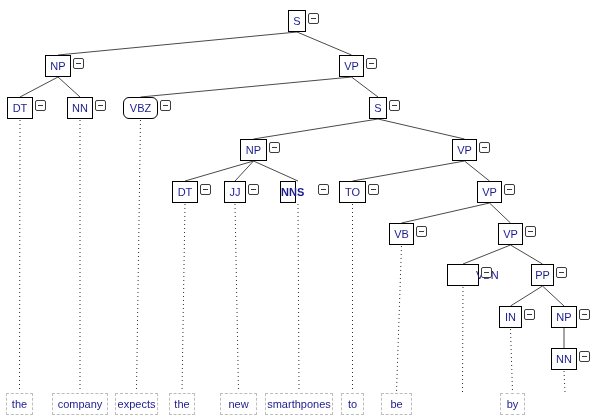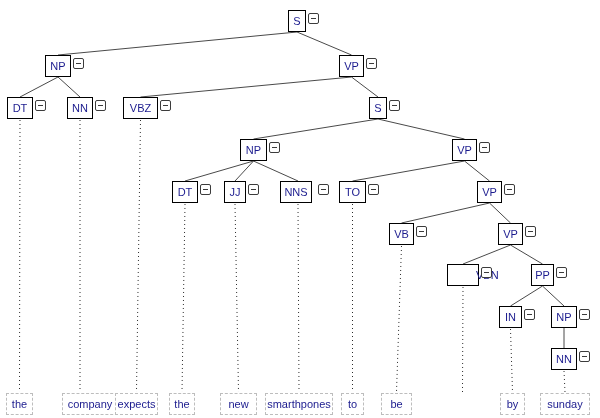--- a/index.html
+++ b/index.html
@@ -104,55 +104,54 @@
 <div class="node" style="left: 288px; top: 10px; width: 18px;">S</div>
     <div class="minus" style="left: 308px; top: 13px;"></div>
     <div class="node" style="left: 45px; top: 55px; width: 26px;">NP</div>
     <div class="minus" style="left: 73px; top: 58px;"></div>
     <div class="node" style="left: 339px; top: 55px; width: 25px;">VP</div>
     <div class="minus" style="left: 366px; top: 58px;"></div>
     <div class="node" style="left: 7px; top: 97px; width: 26px;">DT</div>
     <div class="minus" style="left: 35px; top: 100px;"></div>
     <div class="node" style="left: 67px; top: 97px; width: 26px;">NN</div>
     <div class="minus" style="left: 95px; top: 100px;"></div>
-    <div class="node" style="left: 123px; top: 97px; width: 35px;">VBZ</div>
+    <div class="node" style="left: 123px; top: 97px; width: 35px; border-radius: 6px;">VBZ</div>
     <div class="minus" style="left: 160px; top: 100px;"></div>
     <div class="node" style="left: 369px; top: 97px; width: 18px;">S</div>
     <div class="minus" style="left: 389px; top: 100px;"></div>
     <div class="node" style="left: 240px; top: 139px; width: 27px;">NP</div>
     <div class="minus" style="left: 269px; top: 142px;"></div>
     <div class="node" style="left: 452px; top: 139px; width: 25px;">VP</div>
     <div class="minus" style="left: 479px; top: 142px;"></div>
     <div class="node" style="left: 172px; top: 181px; width: 26px;">DT</div>
     <div class="minus" style="left: 200px; top: 184px;"></div>
     <div class="node" style="left: 224px; top: 181px; width: 22px;">JJ</div>
     <div class="minus" style="left: 248px; top: 184px;"></div>
-    <div class="node" style="left: 280px; top: 181px; width: 32px;">NNS</div>
+    <div class="node" style="left: 280px; top: 181px; width: 16px; font-weight: bold;">NNS</div>
     <div class="minus" style="left: 318px; top: 184px;"></div>
     <div class="node" style="left: 339px; top: 181px; width: 27px;">TO</div>
     <div class="minus" style="left: 368px; top: 184px;"></div>
     <div class="node" style="left: 477px; top: 181px; width: 25px;">VP</div>
     <div class="minus" style="left: 504px; top: 184px;"></div>
     <div class="node" style="left: 389px; top: 223px; width: 25px;">VB</div>
     <div class="minus" style="left: 416px; top: 226px;"></div>
     <div class="node" style="left: 498px; top: 223px; width: 25px;">VP</div>
     <div class="minus" style="left: 525px; top: 226px;"></div>
     <div class="node" style="left: 447px; top: 264px; width: 32px; padding-left: 28px;">VBN</div>
     <div class="minus" style="left: 481px; top: 267px;"></div>
     <div class="node" style="left: 531px; top: 264px; width: 23px;">PP</div>
     <div class="minus" style="left: 556px; top: 267px;"></div>
     <div class="node" style="left: 499px; top: 306px; width: 23px;">IN</div>
     <div class="minus" style="left: 524px; top: 309px;"></div>
     <div class="node" style="left: 551px; top: 306px; width: 26px;">NP</div>
     <div class="minus" style="left: 579px; top: 309px;"></div>
     <div class="node" style="left: 551px; top: 348px; width: 26px;">NN</div>
     <div class="minus" style="left: 579px; top: 351px;"></div>
     <div class="word" style="left: 6px; top: 393px; width: 27px;">the</div>
-    <div class="word" style="left: 52px; top: 393px; width: 56px; margin-left: 10px;">company</div>
+    <div class="word" style="left: 52px; top: 393px; width: 56px;">company</div>
     <div class="word" style="left: 115px; top: 393px; width: 43px;">expects</div>
     <div class="word" style="left: 169px; top: 393px; width: 26px;">the</div>
     <div class="word" style="left: 220px; top: 393px; width: 37px;">new</div>
     <div class="word" style="left: 265px; top: 393px; width: 68px;">smarthpones</div>
     <div class="word" style="left: 341px; top: 393px; width: 23px;">to</div>
     <div class="word" style="left: 381px; top: 393px; width: 31px;">be</div>
     <div class="word" style="left: 500px; top: 393px; width: 25px;">by</div>
-    <div class="word" style="left: 540px; top: 393px; width: 50px;">sunday</div>
   </div>
 
 </body></html>

